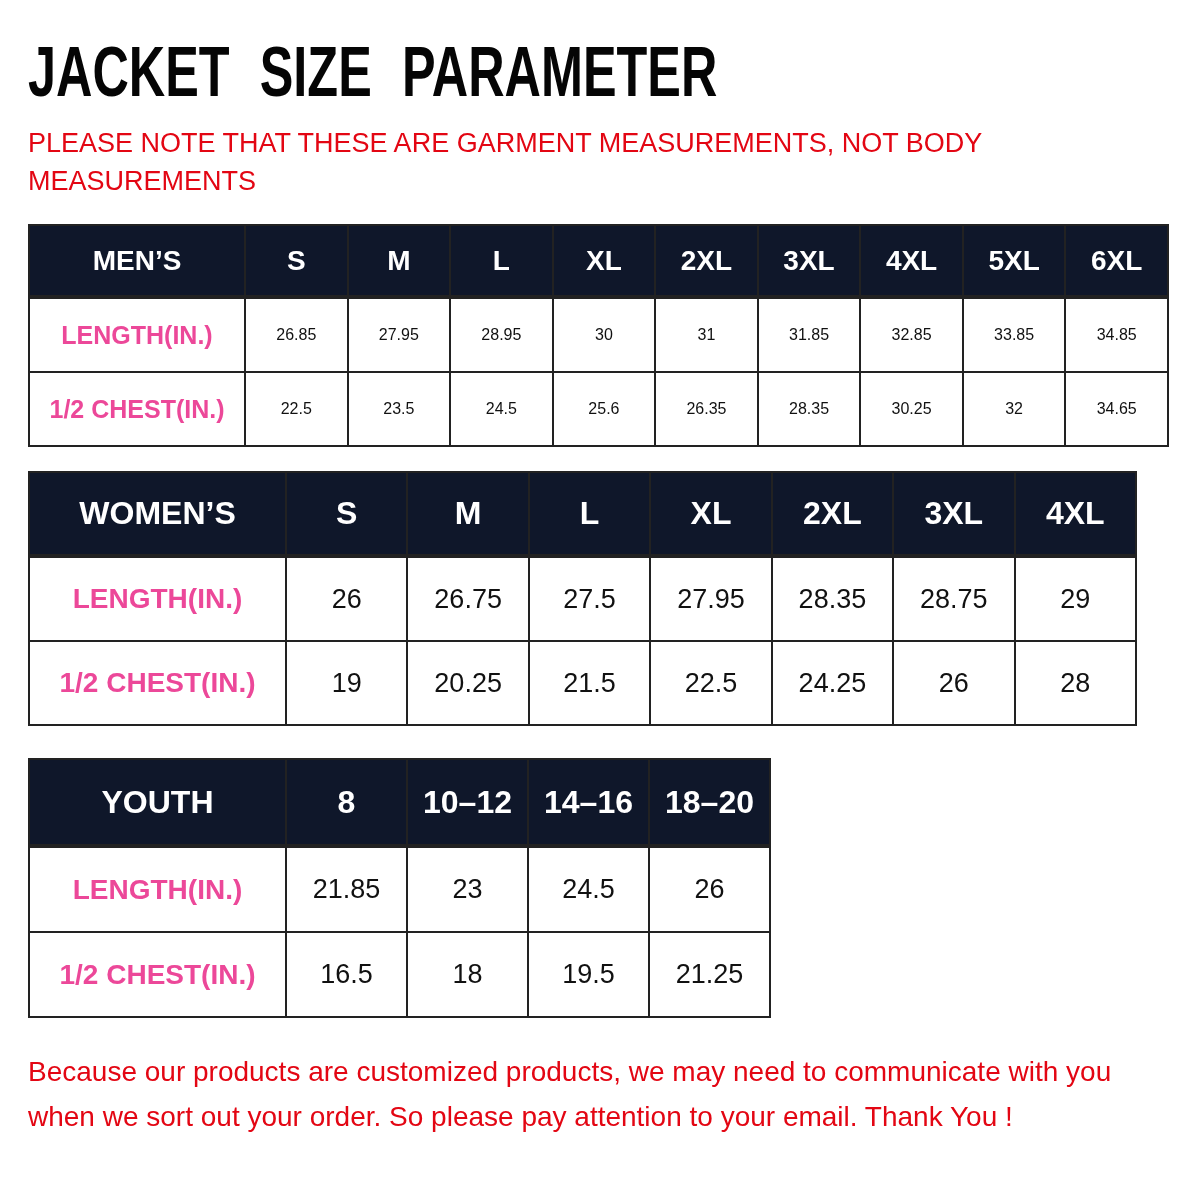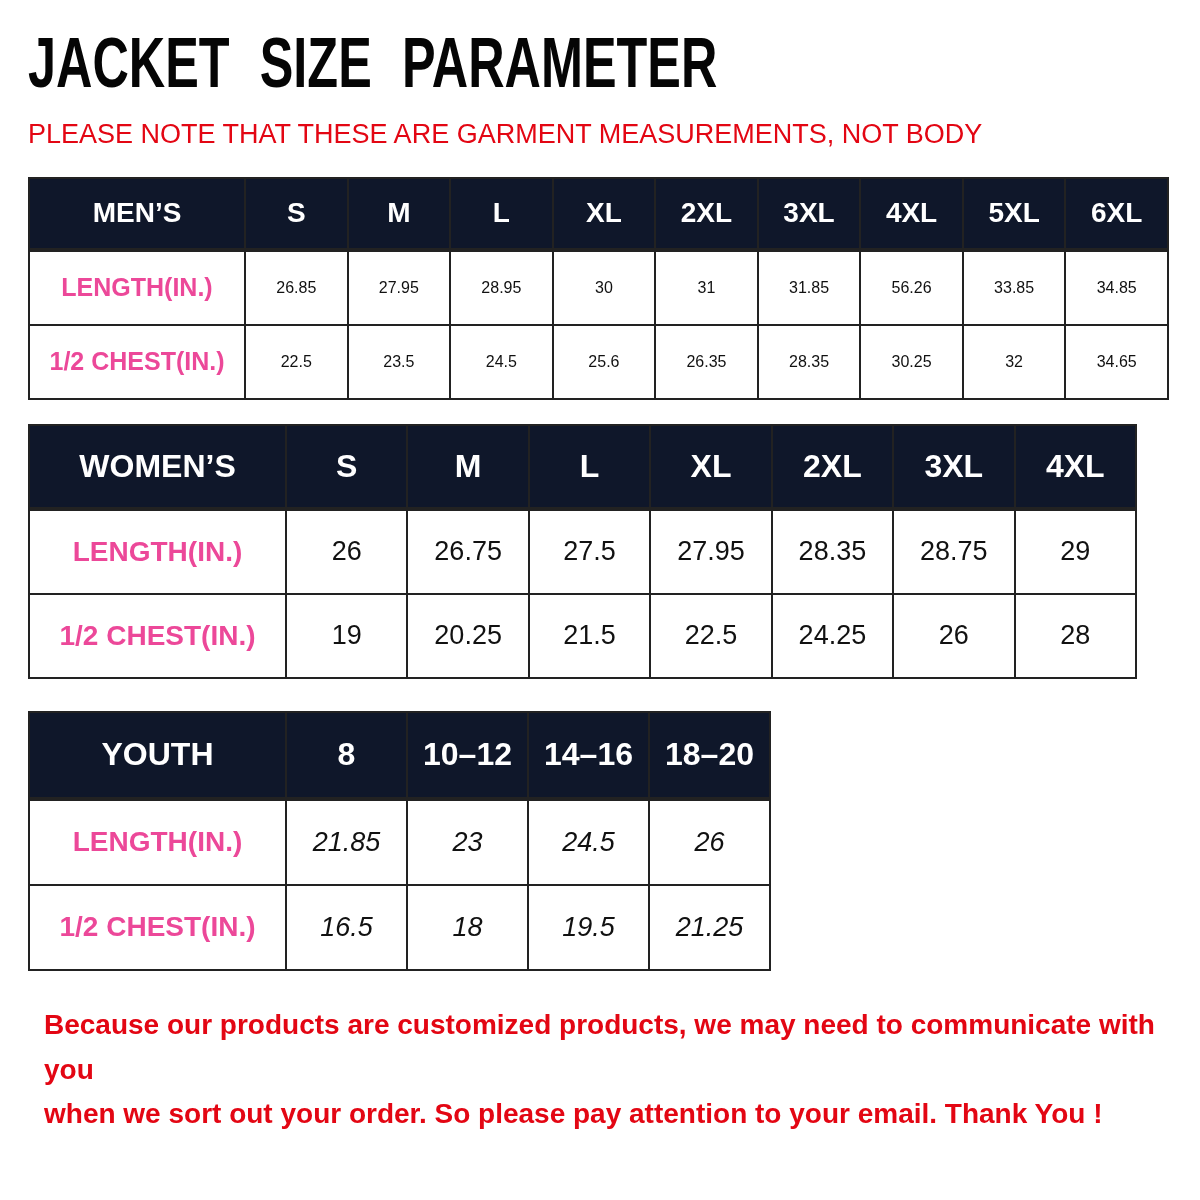--- a/index.html
+++ b/index.html
@@ -8,21 +8,21 @@
     background: #ffffff;
     font-family: "Liberation Sans", sans-serif;
   }
   .page {
     position: relative;
     width: 1200px;
     height: 1200px;
     overflow: hidden;
     background: #ffffff;
     box-sizing: border-box;
-    padding: 27px 0 0 28px;
+    padding: 36px 0 0 28px;
   }
   .title {
     margin: 0;
     font-size: 70px;
     font-weight: bold;
     color: #050505;
     letter-spacing: 0px;
     word-spacing: 0.32em;
     white-space: nowrap;
     transform: scaleX(0.72);
@@ -76,40 +76,40 @@
   table.womens { width: 1109px; margin-top: 24px; }
   table.womens thead th { height: 81px; font-size: 32px; }
   table.womens thead th:first-child { width: 255px; }
   table.womens tbody th { height: 82px; font-size: 28px; }
   table.womens tbody td { font-size: 27px; }
   
   table.youth { width: 743px; margin-top: 32px; }
   table.youth thead th { height: 84px; font-size: 32px; text-align: center; }
   table.youth thead th:first-child { width: 255px; }
   table.youth tbody th { height: 83px; font-size: 28px; }
-  table.youth tbody td { font-size: 27px; font-style: italic; }
+  table.youth tbody td { font-size: 27px; }
 
   .footer-para {
-    margin: 16px;
+    margin: 0;
     color: #e30613;
     font-size: 28px;
     line-height: 1.6;
-    font-weight: 700;
+    font-weight: 400;
   }
   .footer-para.first { margin-top: 32px; }
   .footer-para.second { margin-top: 24px; }
 </style>
 </head>
 <body>
 
 <div class="page">
 
   <h1 class="title">JACKET SIZE PARAMETER</h1>
 
-  <p class="note"><span>PLEASE NOTE THAT THESE ARE GARMENT MEASUREMENTS, NOT BODY</span><br></p>
+  <p class="note"><span>PLEASE NOTE THAT THESE ARE GARMENT MEASUREMENTS, NOT BODY</span><br><span>MEASUREMENTS</span></p>
 
   <table class="size-table mens">
       <thead>
         <tr>
           <th>MEN’S</th>
           <th>S</th>
           <th>M</th>
           <th>L</th>
           <th>XL</th>
           <th>2XL</th>
@@ -121,21 +121,21 @@
       </thead>
       <tbody>
         <tr>
           <th scope="row">LENGTH(IN.)</th>
           <td>26.85</td>
           <td>27.95</td>
           <td>28.95</td>
           <td>30</td>
           <td>31</td>
           <td>31.85</td>
-          <td>56.26</td>
+          <td>32.85</td>
           <td>33.85</td>
           <td>34.85</td>
         </tr>
         <tr>
           <th scope="row">1/2 CHEST(IN.)</th>
           <td>22.5</td>
           <td>23.5</td>
           <td>24.5</td>
           <td>25.6</td>
           <td>26.35</td>

